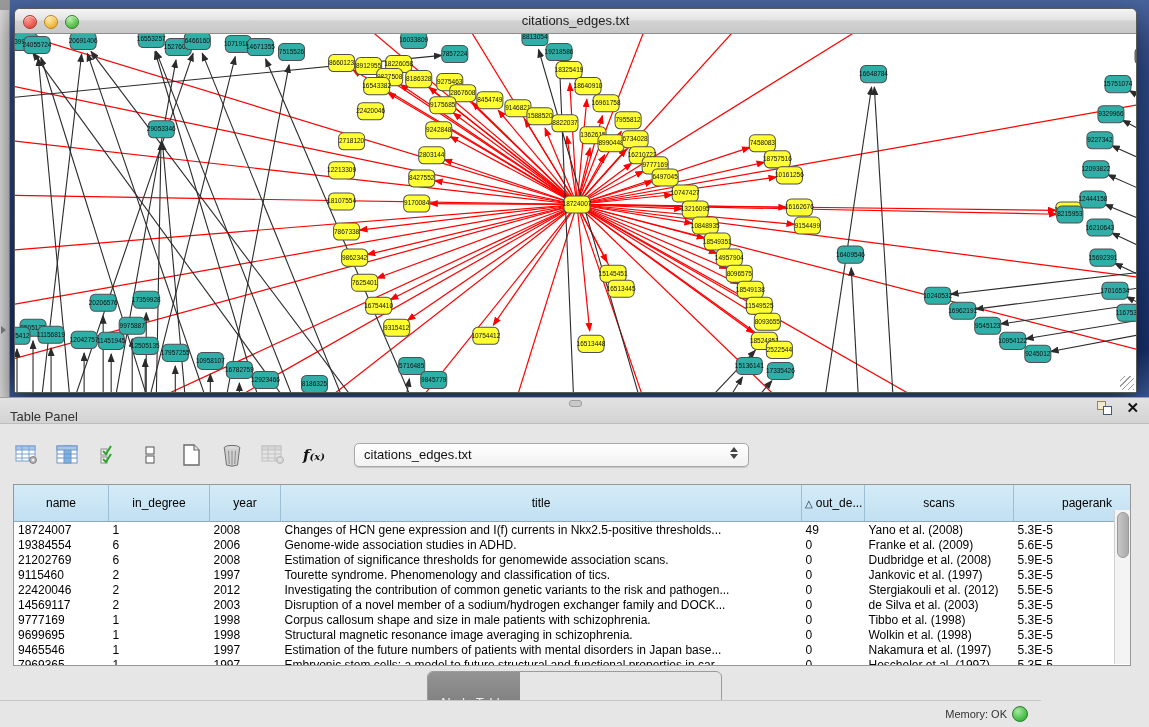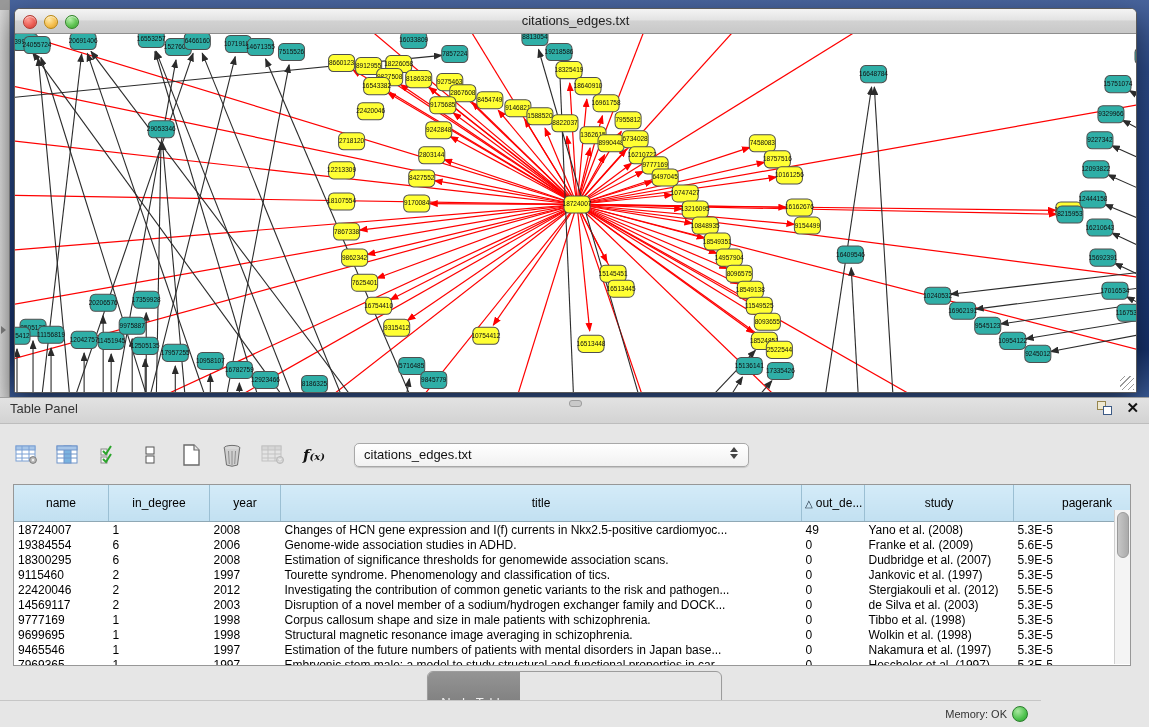--- a/index.html
+++ b/index.html
@@ -26,21 +26,21 @@
   .light.yellow{background:radial-gradient(circle at 35% 30%,#ffe9a8,#f5bf4f 55%,#d99a25);border:1px solid #b8860f;}
   .light.green{background:radial-gradient(circle at 35% 30%,#b4f0a8,#61c454 55%,#3c9e31);border:1px solid #2f8427;}
   .net-canvas{position:absolute;left:0;top:25px;right:0;bottom:0;background:#fff;overflow:hidden;}
   .net-canvas svg{position:absolute;left:0;top:0;width:100%;height:100%;}
   .resize-grip{position:absolute;right:2px;bottom:2px;width:14px;height:14px;
     background:repeating-linear-gradient(135deg,transparent 0 3px,#9a9a9a 3px 4px);}
   
   .table-panel{position:absolute;left:0;top:397px;width:1149px;height:303px;background:#e6e6e6;}
   .panel-header{position:absolute;left:0;top:0;width:100%;height:25px;
     background:linear-gradient(180deg,#e2e2e2,#d3d3d3);border-bottom:1px solid #bdbdbd;border-top:1px solid #9f9f9f;}
-  .panel-title{position:absolute;left:10px;top:3px;font-size:13px;color:#333;}
+  .panel-title{position:absolute;left:10px;top:11px;font-size:13px;color:#333;}
   .splitter-knob{position:absolute;left:569px;top:2px;width:11px;height:5px;border-radius:3px;
     background:#c9c9c9;border:1px solid #9d9d9d;}
   .panel-controls{position:absolute;right:10px;top:3px;display:flex;gap:14px;align-items:center;}
   .float-icon{position:relative;width:15px;height:14px;}
   .float-icon .back{position:absolute;left:0;top:0;width:7px;height:7px;border:1.5px solid #96854d;background:#efe9d2;}
   .float-icon .front{position:absolute;right:0;bottom:0;width:7px;height:7px;border:1.5px solid #3c5a85;background:#fff;}
   .panel-close{font-size:15px;font-weight:bold;color:#111;line-height:14px;cursor:default;}
   
   .toolbar{position:absolute;left:14px;top:38px;height:40px;display:flex;align-items:center;gap:15px;}
   .tool-btn{display:flex;align-items:center;justify-content:center;width:26px;height:26px;background:transparent;border:none;padding:0;}
@@ -765,50 +765,50 @@
 
   <div class="table-wrap">
     <table class="grid" id="grid">
       <thead>
           <tr id="grid-head">
             <th style="width: 88px;">name</th>
             <th style="width: 94px;">in_degree</th>
             <th style="width: 64px;">year</th>
             <th style="width: 514px;">title</th>
             <th style="width: 56px;"><span class="sort-glyph">△</span>out_de...</th>
-            <th style="width: 142px;">study</th>
+            <th style="width: 142px;">scans</th>
             <th style="width: 140px;">pagerank</th>
           </tr>
         </thead>
       <tbody id="grid-body">
           <tr>
             <td>18724007</td>
             <td>1</td>
             <td>2008</td>
-            <td>Changes of HCN gene expression and I(f) currents in Nkx2.5-positive cardiomyoc...</td>
+            <td>Changes of HCN gene expression and I(f) currents in Nkx2.5-positive thresholds...</td>
             <td>49</td>
             <td>Yano et al. (2008)</td>
             <td>5.3E-5</td>
           </tr>
           <tr>
             <td>19384554</td>
             <td>6</td>
             <td>2006</td>
             <td>Genome-wide association studies in ADHD.</td>
             <td>0</td>
             <td>Franke et al. (2009)</td>
             <td>5.6E-5</td>
           </tr>
           <tr>
-            <td>18300295</td>
+            <td>21202769</td>
             <td>6</td>
             <td>2008</td>
             <td>Estimation of significance thresholds for genomewide association scans.</td>
             <td>0</td>
-            <td>Dudbridge et al. (2007)</td>
+            <td>Dudbridge et al. (2008)</td>
             <td>5.9E-5</td>
           </tr>
           <tr>
             <td>9115460</td>
             <td>2</td>
             <td>1997</td>
             <td>Tourette syndrome. Phenomenology and classification of tics.</td>
             <td>0</td>
             <td>Jankovic et al. (1997)</td>
             <td>5.3E-5</td>
@@ -855,21 +855,21 @@
             <td>1997</td>
             <td>Estimation of the future numbers of patients with mental disorders in Japan base...</td>
             <td>0</td>
             <td>Nakamura et al. (1997)</td>
             <td>5.3E-5</td>
           </tr>
           <tr>
             <td>7969365</td>
             <td>1</td>
             <td>1997</td>
-            <td>Embryonic stem male: a model to study structural and functional properties in car...</td>
+            <td>Embryonic stem cells: a model to future structural and functional properties in car...</td>
             <td>0</td>
             <td>Hescheler et al. (1997)</td>
             <td>5.3E-5</td>
           </tr>
         </tbody>
     </table>
     <div class="vscroll">
       <div class="thumb"></div>
     </div>
   </div>

